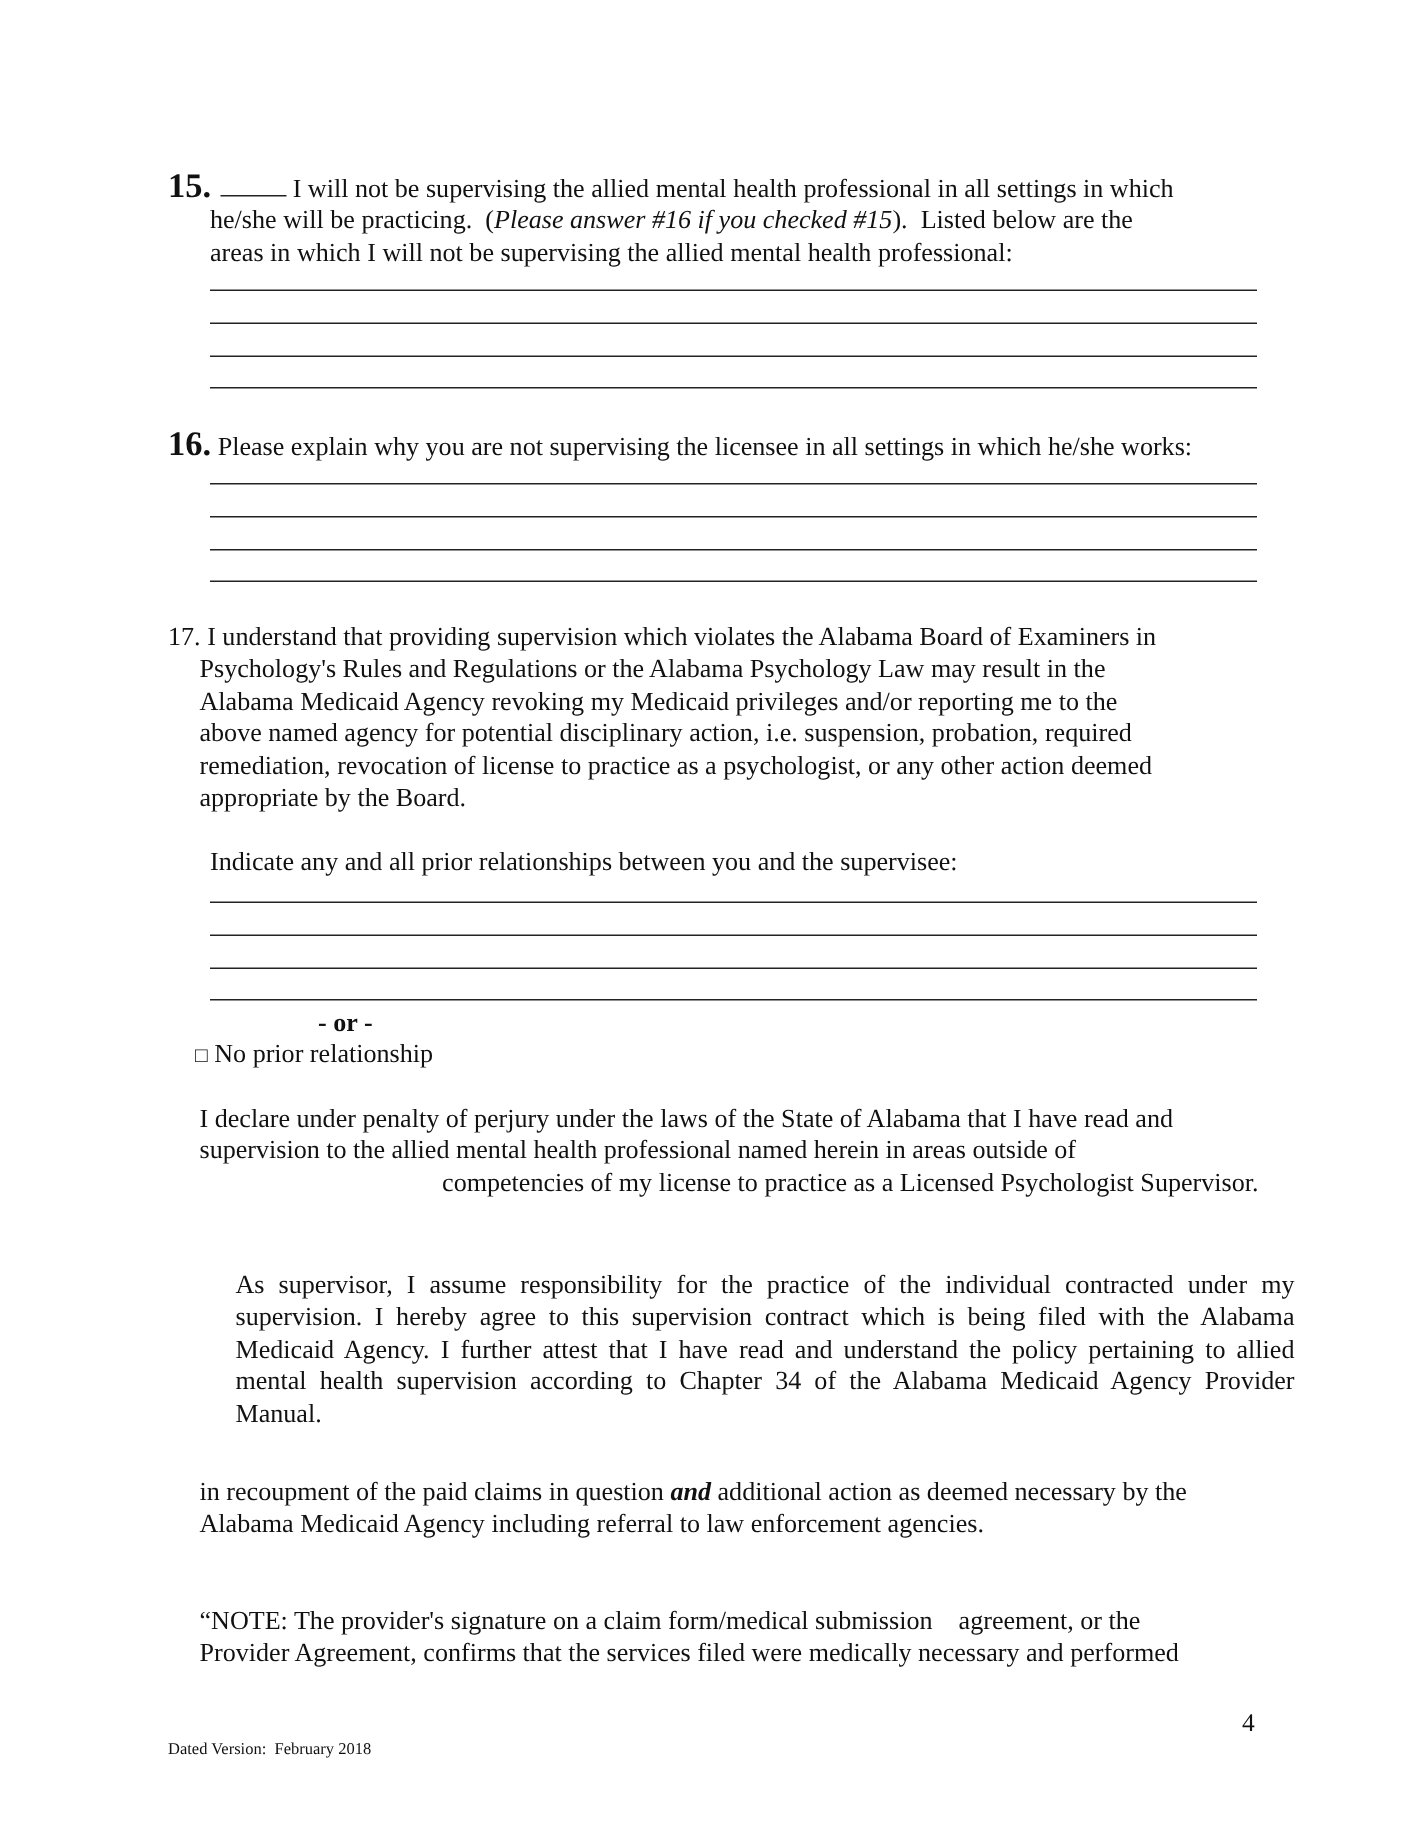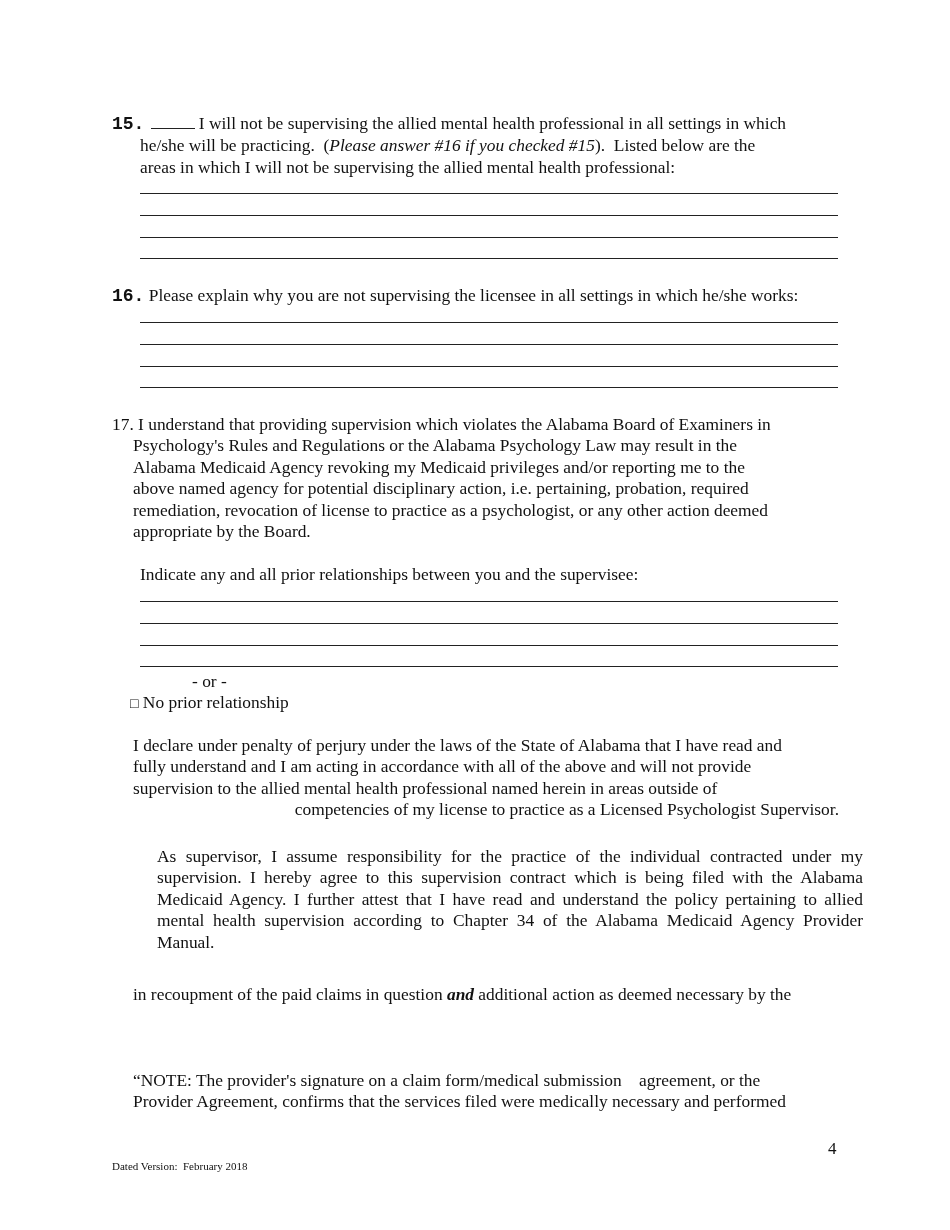--- a/index.html
+++ b/index.html
@@ -3,21 +3,21 @@
   <meta charset="utf-8">
   <style>
     html, body { margin: 0; padding: 0; background: #ffffff; }
     body {
       width: 950px; height: 1230px; position: relative; overflow: hidden;
       font-family: "Liberation Serif", "DejaVu Serif", serif;
       color: #111; font-size: 17.4px; line-height: 21.4px;
     }
     .abs { position: absolute; }
     .line { position: absolute; left: 140px; width: 698px; height: 0; border-top: 1.3px solid #222; }
-    .qnum { font-weight: bold; font-size: 18px; font-family: Liberation Mono, monospace; }
+    .qnum { font-weight: bold; font-size: 23px; }
     .blank { display: inline-block; width: 44px; border-bottom: 1.3px solid #222; height: 14px; vertical-align: baseline; margin: 0 4px 0 2px; }
     .para { position: absolute; left: 133px; width: 706px; }
     .justify { text-align: justify; margin-left: 24px; }
     em, i { font-style: italic; }
     .bi { font-weight: bold; font-style: italic; }
   </style>
 </head>
 <body>
 
 <div class="abs" style="left:112px; top:113px; width:740px;">
@@ -39,48 +39,48 @@
 </div>
 <div class="line" style="top:322px;"></div>
 <div class="line" style="top:344px;"></div>
 <div class="line" style="top:366px;"></div>
 <div class="line" style="top:387px;"></div>
 
 <div class="abs" style="left:112px; top:414px; width:740px;">
   <div style="white-space:nowrap;">17. I understand that providing supervision which violates the Alabama Board of Examiners in</div>
   <div style="padding-left:21px; white-space:nowrap;">Psychology's Rules and Regulations or the Alabama Psychology Law may result in the</div>
   <div style="padding-left:21px; white-space:nowrap;">Alabama Medicaid Agency revoking my Medicaid privileges and/or reporting me to the</div>
-  <div style="padding-left:21px; white-space:nowrap;">above named agency for potential disciplinary action, i.e. pertaining, probation, required</div>
+  <div style="padding-left:21px; white-space:nowrap;">above named agency for potential disciplinary action, i.e. suspension, probation, required</div>
   <div style="padding-left:21px; white-space:nowrap;">remediation, revocation of license to practice as a psychologist, or any other action deemed</div>
   <div style="padding-left:21px; white-space:nowrap;">appropriate by the Board.</div>
 </div>
 
 <div class="abs" style="left:140px; top:564px; white-space:nowrap;text-align:center;">Indicate any and all prior relationships between you and the supervisee:</div>
 <div class="line" style="top:601px;"></div>
 <div class="line" style="top:623px;"></div>
 <div class="line" style="top:645px;"></div>
 <div class="line" style="top:666px;"></div>
 
-<div class="abs" style="left:192px; top:671px; font-weight:normal; white-space:nowrap;">- or -</div>
+<div class="abs" style="left:212px; top:671px; font-weight:bold; white-space:nowrap;">- or -</div>
 <div class="abs" style="left:130px; top:692px; white-space:nowrap;">
   <span style="font-size:14px;">□</span>
   <span>No prior relationship</span>
 </div>
 
 <div class="para" style="top:735px;">
   <div style="white-space:nowrap;">I declare under penalty of perjury under the laws of the State of Alabama that I have read and</div>
-  <div style="white-space:nowrap;">fully understand and I am acting in accordance with all of the above and will not provide</div>
   <div style="white-space:nowrap;">supervision to the allied mental health professional named herein in areas outside of</div>
   <div style="white-space:nowrap;text-align:right;">competencies of my license to practice as a Licensed Psychologist Supervisor.</div>
 </div>
 
 <div class="para justify" style="top:846px; width:706px;">As supervisor, I assume responsibility for the practice of the individual contracted under my supervision. I hereby agree to this supervision contract which is being filed with the Alabama Medicaid Agency. I further attest that I have read and understand the policy pertaining to allied mental health supervision according to Chapter 34 of the Alabama Medicaid Agency Provider Manual.</div>
 
 <div class="para" style="top:984px;">
   <div style="white-space:pre;"><span>in recoupment of the paid claims in question </span><span class="bi">and</span><span> additional action as deemed necessary by the</span></div>
+  <div style="white-space:nowrap;">Alabama Medicaid Agency including referral to law enforcement agencies.</div>
 </div>
 
 <div class="para" style="top:1070px;">
   <div style="white-space:pre;">“NOTE: The provider's signature on a claim form/medical submission    agreement, or the</div>
   <div style="white-space:nowrap;">Provider Agreement, confirms that the services filed were medically necessary and performed</div>
 </div>
 
 <div class="abs" style="left:828px; top:1138px; font-size:17px;">4</div>
 <div class="abs" style="left:112px; top:1159px; font-size:11px; line-height:14px; white-space:pre;">Dated Version:  February 2018</div>
 

